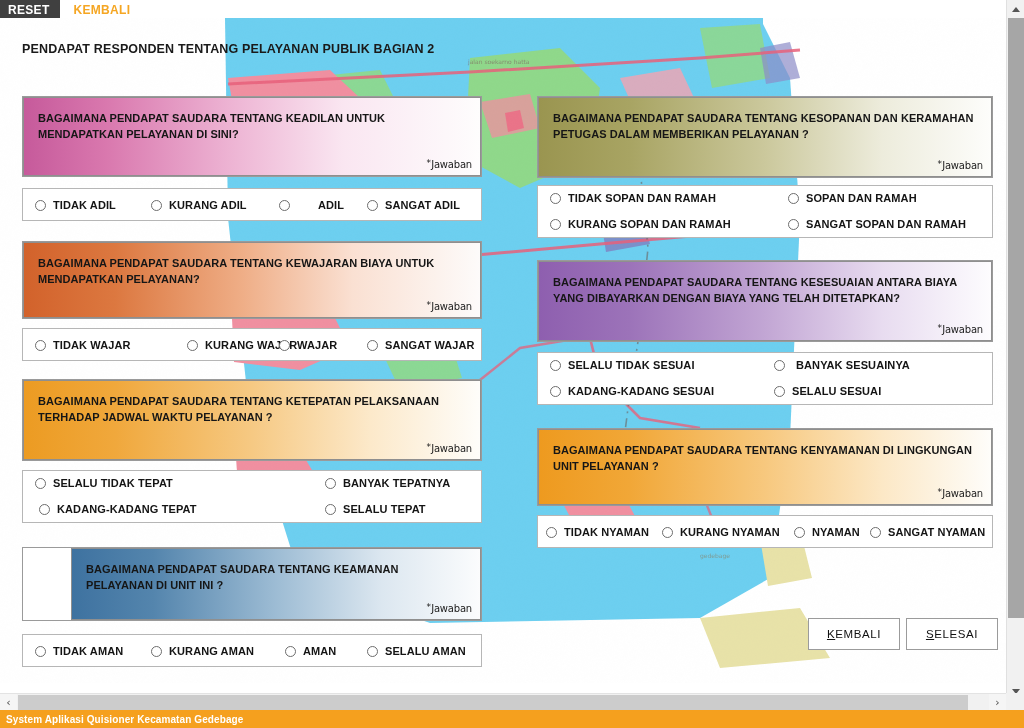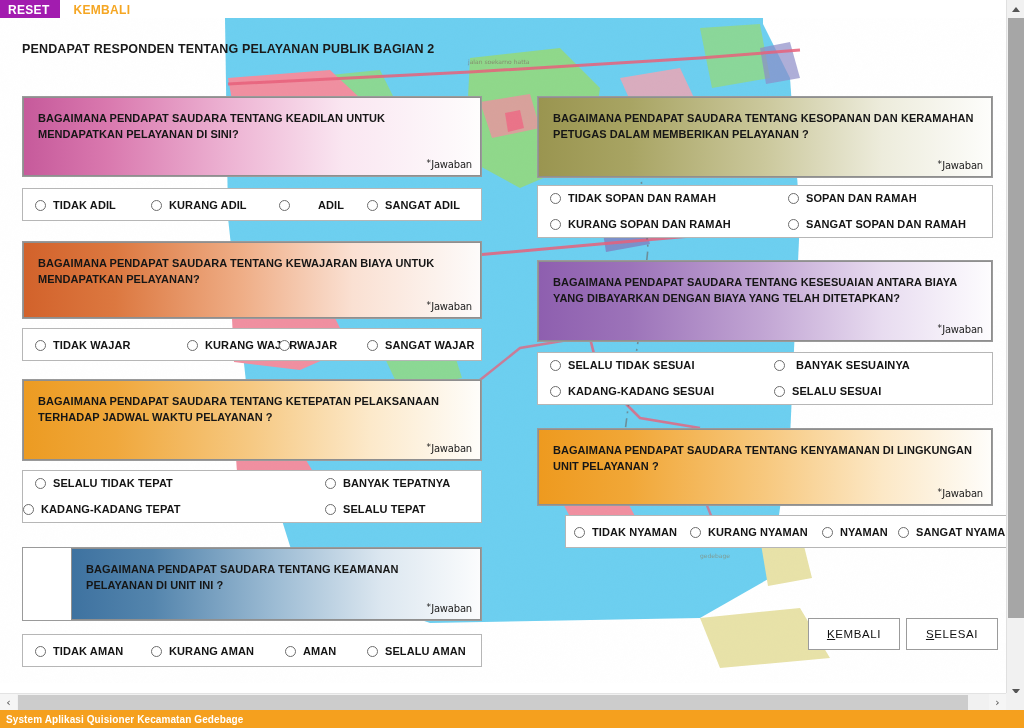--- a/index.html
+++ b/index.html
@@ -25,21 +25,21 @@
     position: absolute;
     top: 0; left: 0;
     width: 1006px;
     height: 18px;
     background: #ffffff;
     display: flex;
     align-items: stretch;
     z-index: 40;
   }
   .cmd-reset {
-    background: #a21caf;
+    background: #404040;
     color: #ffffff;
     font-size: 12px;
     font-weight: bold;
     letter-spacing: .3px;
     padding: 1px 10px 0 8px;
     display: flex;
     align-items: center;
     cursor: pointer;
     line-height: 1;
   }
@@ -388,21 +388,21 @@
     </div>
     <div class="apanel" style="left:22px; top:452px; width:460px; height:53px;">
       <div class="aopt" style="left:12px; top:6px;">
         <span class="radio"></span>
         <span class="lbl">SELALU TIDAK TEPAT</span>
       </div>
       <div class="aopt" style="left:302px; top:6px;">
         <span class="radio"></span>
         <span class="lbl">BANYAK TEPATNYA</span>
       </div>
-      <div class="aopt" style="left:0; top:32px;">
+      <div class="aopt" style="left:16px; top:32px;">
         <span class="radio"></span>
         <span class="lbl">KADANG-KADANG TEPAT</span>
       </div>
       <div class="aopt" style="left:302px; top:32px;">
         <span class="radio"></span>
         <span class="lbl">SELALU TEPAT</span>
       </div>
     </div>
 
     <div class="qcard" style="left:22px; top:529px; width:460px; height:74px;padding-left:48px;">
@@ -479,21 +479,21 @@
         <span class="lbl">SELALU SESUAI</span>
       </div>
     </div>
 
     <div class="qcard" style="left:537px; top:410px; width:456px; height:78px;">
       <div class="qhead" style="background:linear-gradient(to right,#EE9A1F 0%,#F1A737 20%,#F7C87E 50%,#FCE8C6 76%,#FEFDFA 100%);">
         <div class="qtext">BAGAIMANA PENDAPAT SAUDARA TENTANG KENYAMANAN DI LINGKUNGAN UNIT PELAYANAN ?</div>
         <div class="jawaban"><span class="star">*</span><span>Jawaban</span></div>
       </div>
     </div>
-    <div class="apanel" style="left:537px; top:497px; width:456px; height:33px;margin-left:28px;">
+    <div class="apanel" style="left:537px; top:497px; width:456px; height:33px;">
       <div class="aopt" style="left:8px; top:10px;">
         <span class="radio"></span>
         <span class="lbl">TIDAK NYAMAN</span>
       </div>
       <div class="aopt" style="left:124px; top:10px;">
         <span class="radio"></span>
         <span class="lbl">KURANG NYAMAN</span>
       </div>
       <div class="aopt" style="left:256px; top:10px;">
         <span class="radio"></span>

